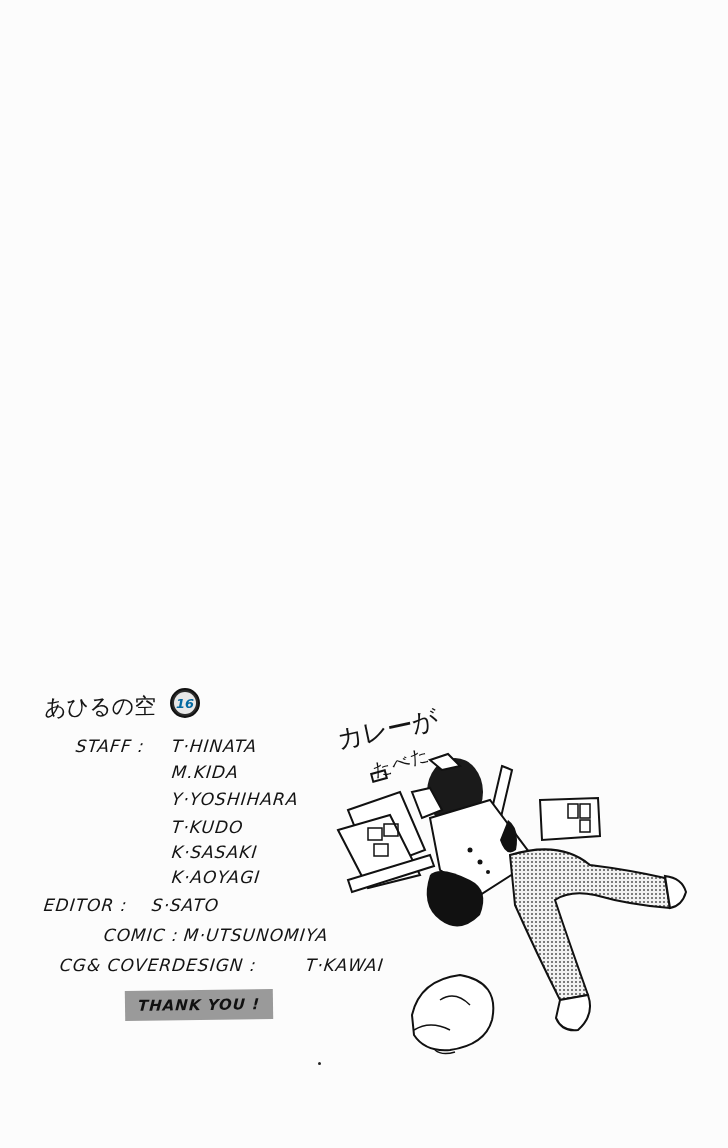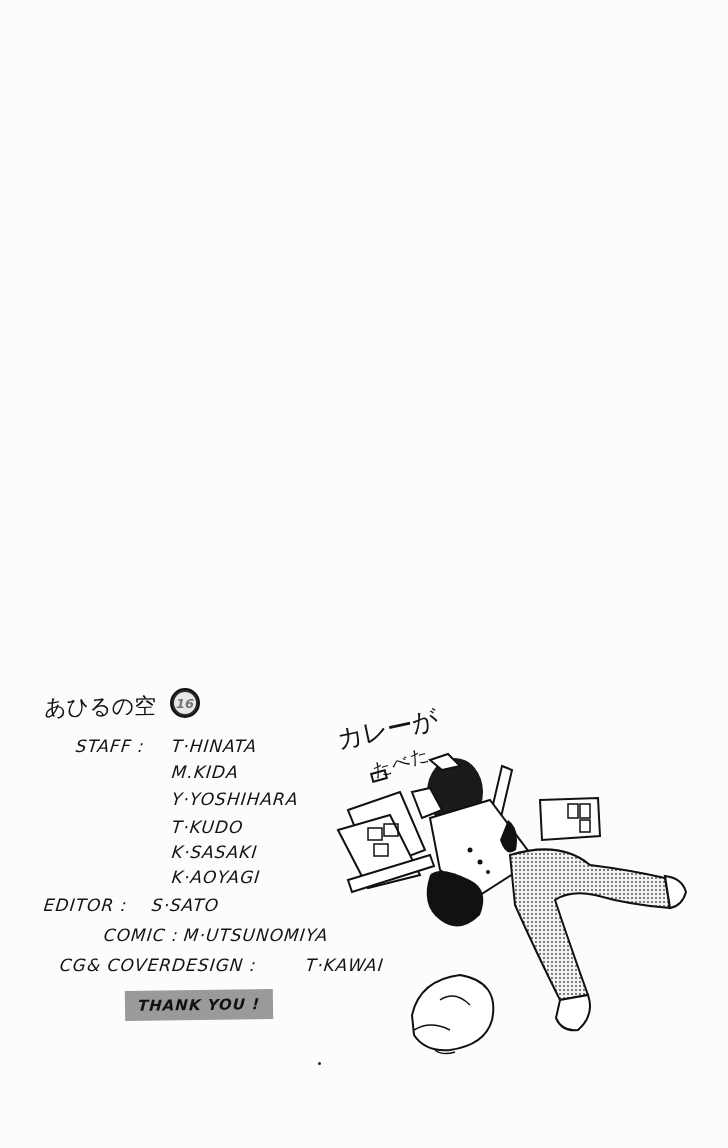--- a/index.html
+++ b/index.html
@@ -55,21 +55,21 @@
       display: inline-flex;
       align-items: center;
       justify-content: center;
       width: 22px;
       height: 22px;
       border-radius: 50%;
       background: #e8e8e8;
       font-size: 13px;
       font-weight: bold;
       font-style: italic;
-      color: #737373;
+      color: #0369a1;
     }
     .label { font-size: 17px; }
     .name { font-size: 17px; }
     .thank {
       position: absolute;
       left: 125px;
       top: 990px;
       width: 148px;
       height: 30px;
       background: #9a9a9a;

